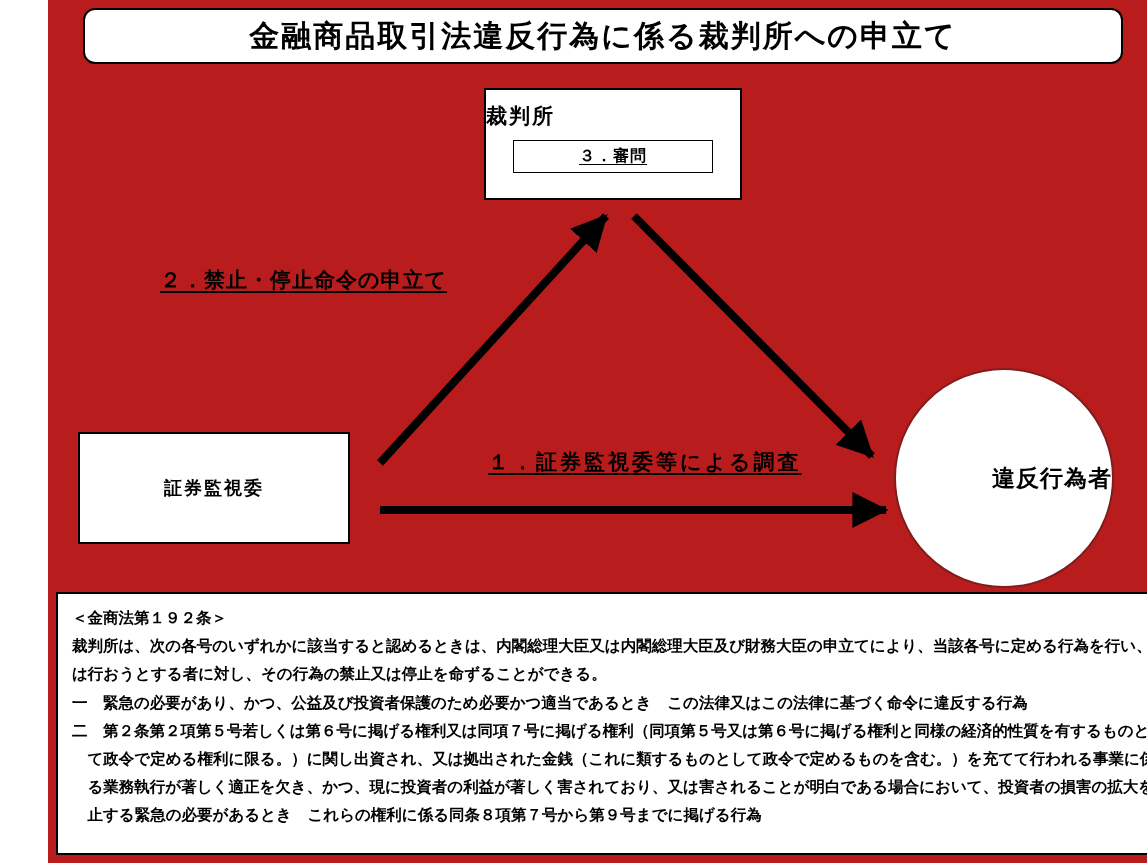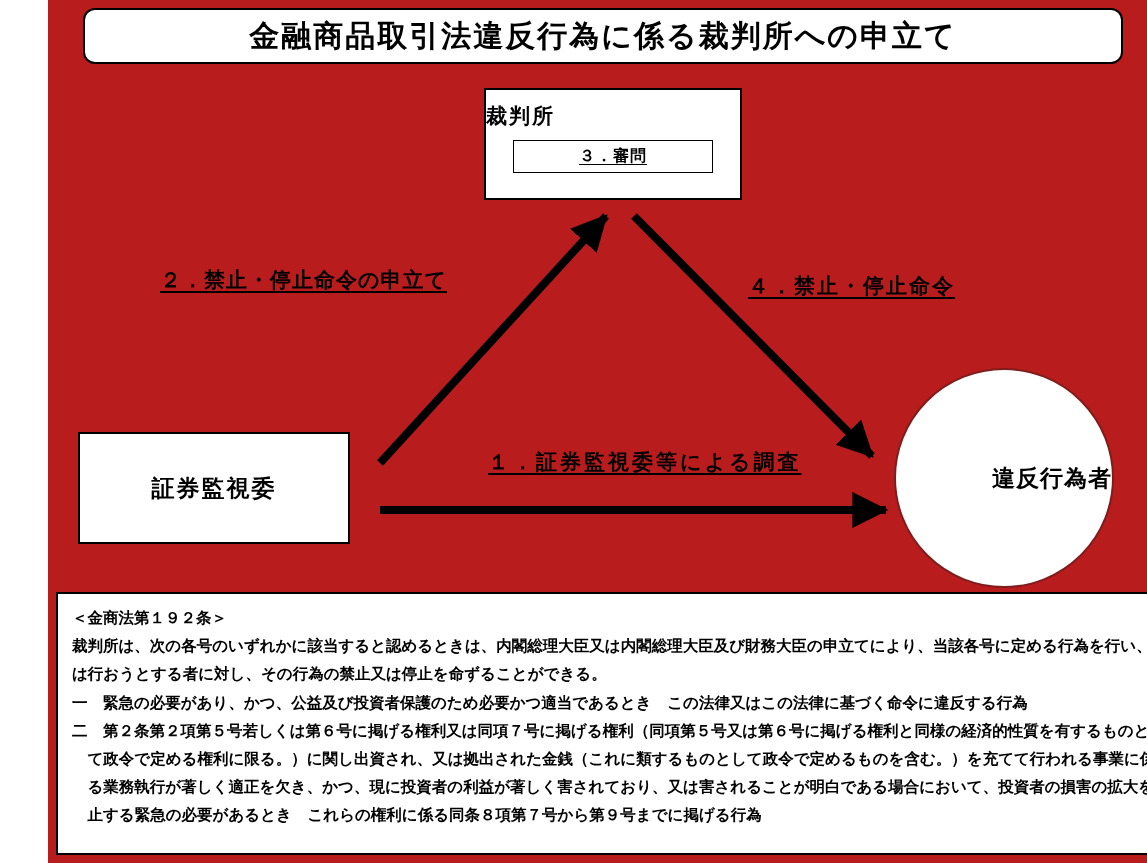--- a/index.html
+++ b/index.html
@@ -63,21 +63,21 @@
   }
 
   
   .sesc-box {
     position: absolute;
     left: 30px; top: 432px;
     width: 272px; height: 112px;
     border: 2px solid #000;
     background: #fff;
     display: flex; align-items: center; justify-content: center;
-    font-size: 23px; font-weight: bold; letter-spacing: 2px;
+    font-size: 18px; font-weight: bold; letter-spacing: 2px;
   }
 
   
   .violator-circle {
     position: absolute;
     left: 846px; top: 368px;
     width: 220px; height: 220px;
     border: 2px solid #7f1d1d;
     border-radius: 50%;
     background: #fff;
@@ -151,21 +151,20 @@
 
   <div class="sesc-box">
     <span>証券監視委</span>
   </div>
 
   <div class="violator-circle">
     <span>違反行為者</span>
   </div>
 
   <div class="arrow-label" id="label-step2">２．禁止・停止命令の申立て</div>
-  <div class="arrow-label" id="label-step4">４．禁止・停止命令</div>
   <div class="arrow-label" id="label-step1">１．証券監視委等による調査</div>
 
   <div class="law-box">
     <p class="law-heading">＜金商法第１９２条＞</p>
     <p class="law-main">裁判所は、次の各号のいずれかに該当すると認めるときは、内閣総理大臣又は内閣総理大臣及び財務大臣の申立てにより、当該各号に定める行為を行い、又は行おうとする者に対し、その行為の禁止又は停止を命ずることができる。</p>
     <p class="law-item">一　緊急の必要があり、かつ、公益及び投資者保護のため必要かつ適当であるとき　この法律又はこの法律に基づく命令に違反する行為</p>
     <p class="law-item">二　第２条第２項第５号若しくは第６号に掲げる権利又は同項７号に掲げる権利（同項第５号又は第６号に掲げる権利と同様の経済的性質を有するものとして政令で定める権利に限る。）に関し出資され、又は拠出された金銭（これに類するものとして政令で定めるものを含む。）を充てて行われる事業に係る業務執行が著しく適正を欠き、かつ、現に投資者の利益が著しく害されており、又は害されることが明白である場合において、投資者の損害の拡大を防止する緊急の必要があるとき　これらの権利に係る同条８項第７号から第９号までに掲げる行為</p>
   </div>
 
 </div>

